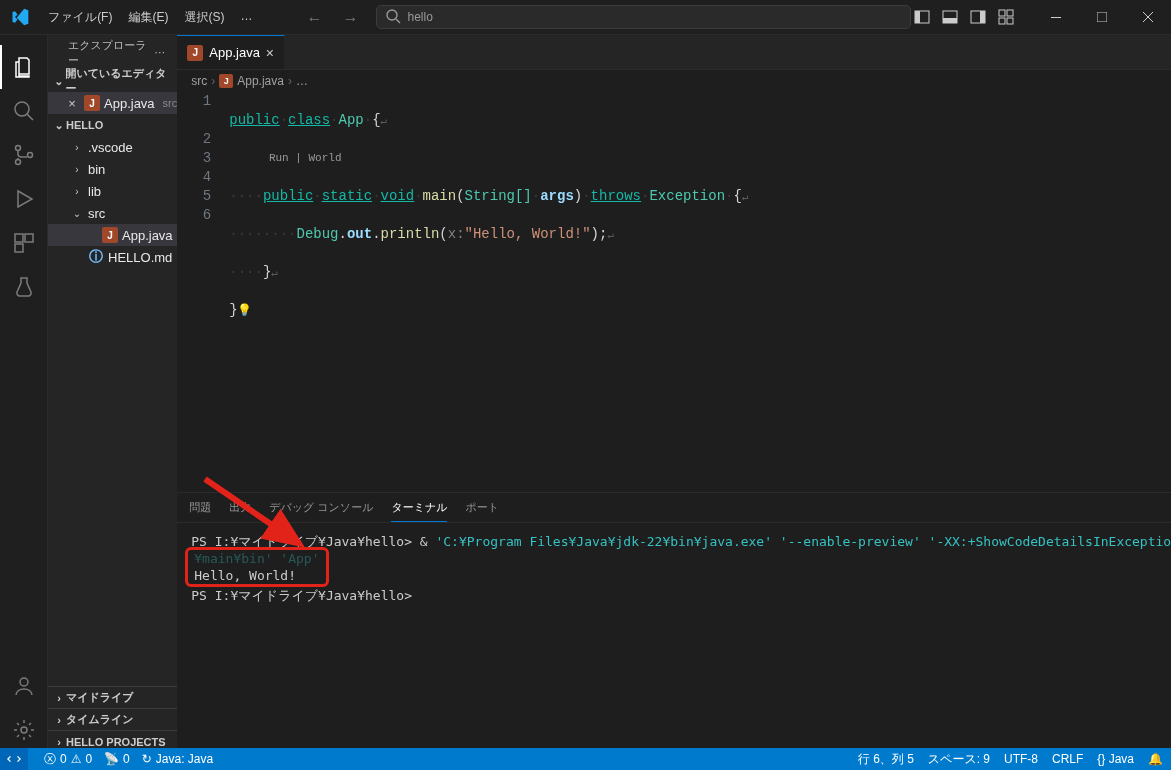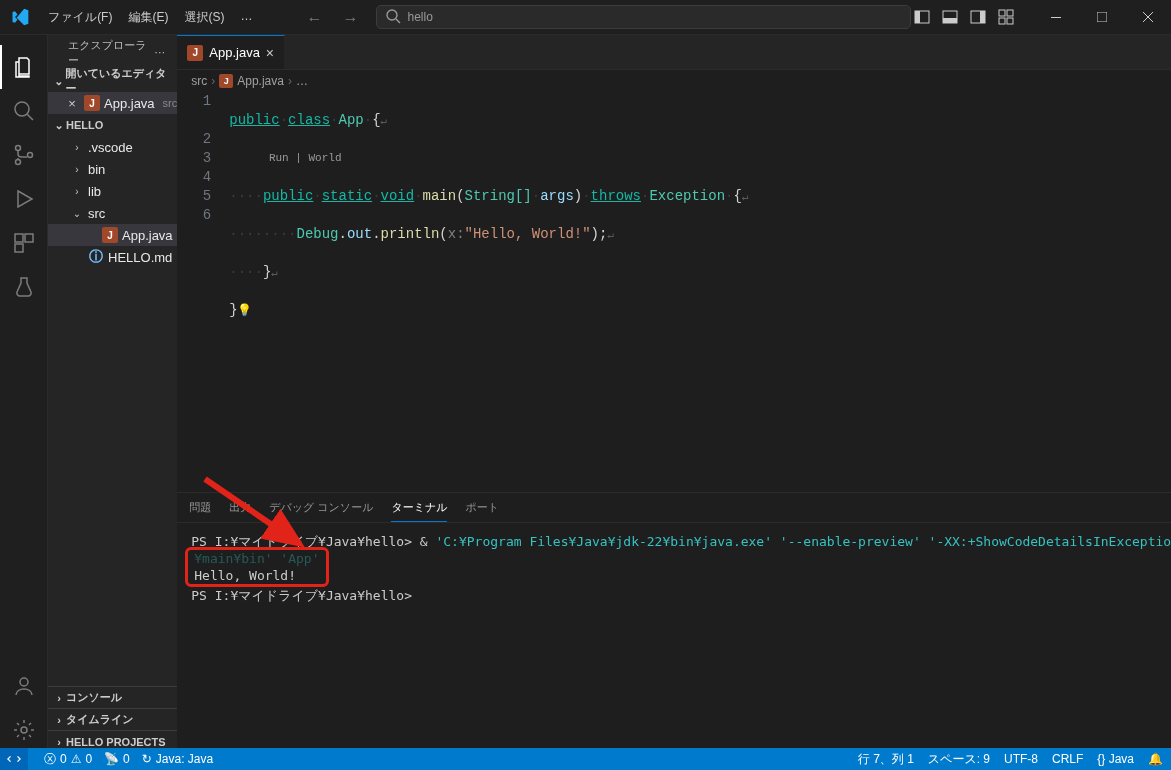--- a/index.html
+++ b/index.html
@@ -113,21 +113,21 @@
   user-select: none;
 }
 .gutter div { height: 19px; }
 .code-lines { flex: 1; white-space: pre; }
 .code-lines .line { height: 19px; }
 .tok-kw { color: #14b8a6; text-decoration: underline; }
 .tok-cls { color: #4ec9b0; }
 .tok-pun { color: #d4d4d4; }
 .tok-fn { color: #dcdcaa; }
 .tok-type { color: #4ec9b0; }
-.tok-var { color: #9cdcfe; }
+.tok-var { color: #9cdcfe; font-weight: bold; }
 .tok-str { color: #ce9178; }
 .tok-ws { color: #3b3b3b; }
 .tok-ret { color: #5a5a5a; font-size: 11px; }
 .codelens { color: #999999; font-size: 11px; height: 19px; padding-left: 0; }
 .bulb { color: #ffcc00; font-size: 12px; }
 
 .panel {
   height: 260px; border-top: 1px solid #2b2b2b; display: flex; flex-direction: column;
   background: #1e1e1e;
 }
@@ -342,21 +342,21 @@
         </div>
         <div class="tree-row tree-indent-1">
           <span style="width:14px"></span>
           <span class="file-icon info">ⓘ</span>
           <span class="file-label">HELLO.md</span>
         </div>
       </div>
     <div class="sidebar-bottom">
       <div class="sidebar-section">
         <span class="chev">›</span>
-        <span>コンソール</span>
+        <span>マイドライブ</span>
       </div>
       <div class="sidebar-section">
         <span class="chev">›</span>
         <span>タイムライン</span>
       </div>
       <div class="sidebar-section">
         <span class="chev">›</span>
         <span>HELLO PROJECTS</span>
       </div>
     </div>
@@ -444,20 +444,20 @@
   </div>
   <div class="grp">
     <span>📡</span>
       <span>0</span>
   </div>
   <div class="grp">
     <span>↻</span>
       <span>Java: Java</span>
   </div>
   <div class="right">
-    <div class="grp">行 7、列 1</div>
+    <div class="grp">行 6、列 5</div>
     <div class="grp">スペース: 9</div>
     <div class="grp">UTF-8</div>
     <div class="grp">CRLF</div>
     <div class="grp">{} Java</div>
     <div class="grp">🔔</div>
   </div>
 </div>
 
 </body></html>

